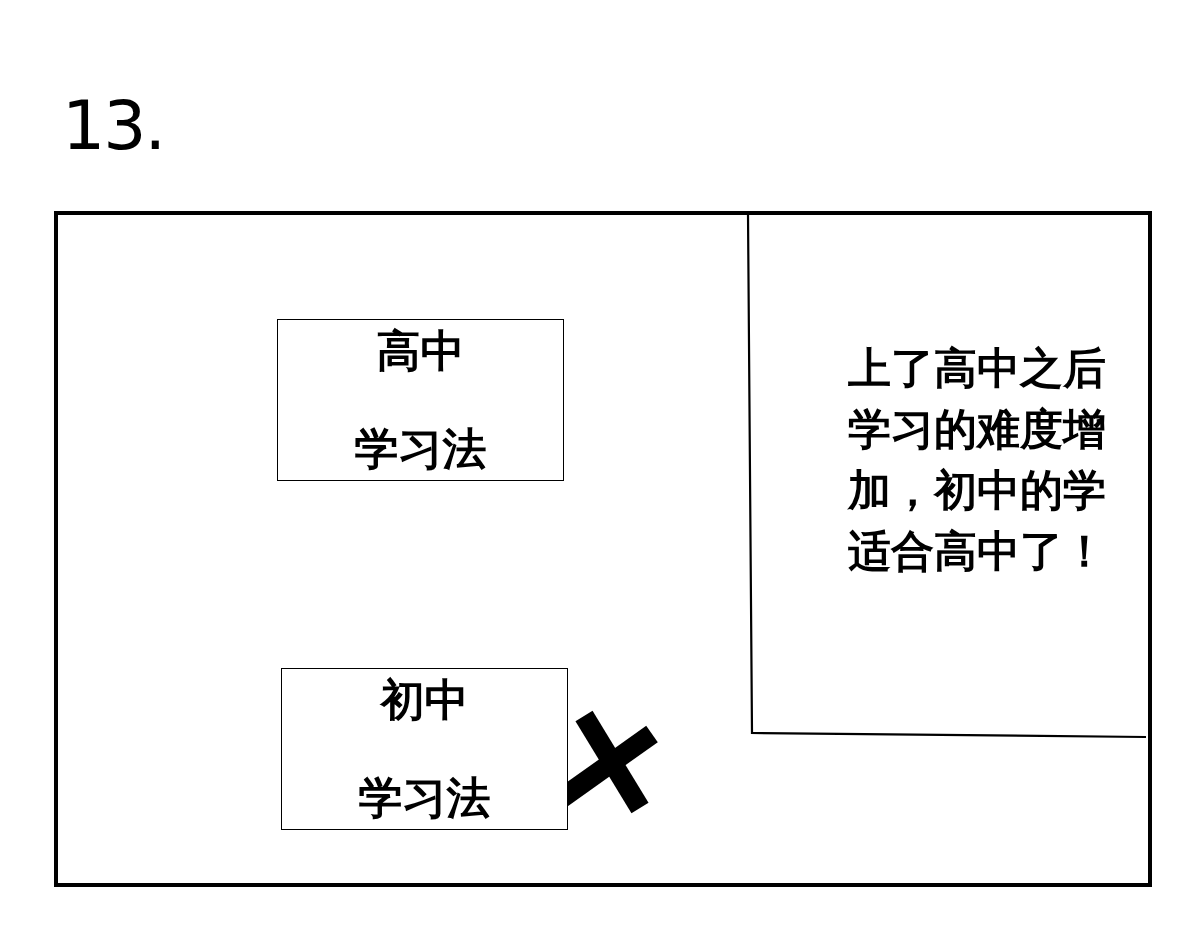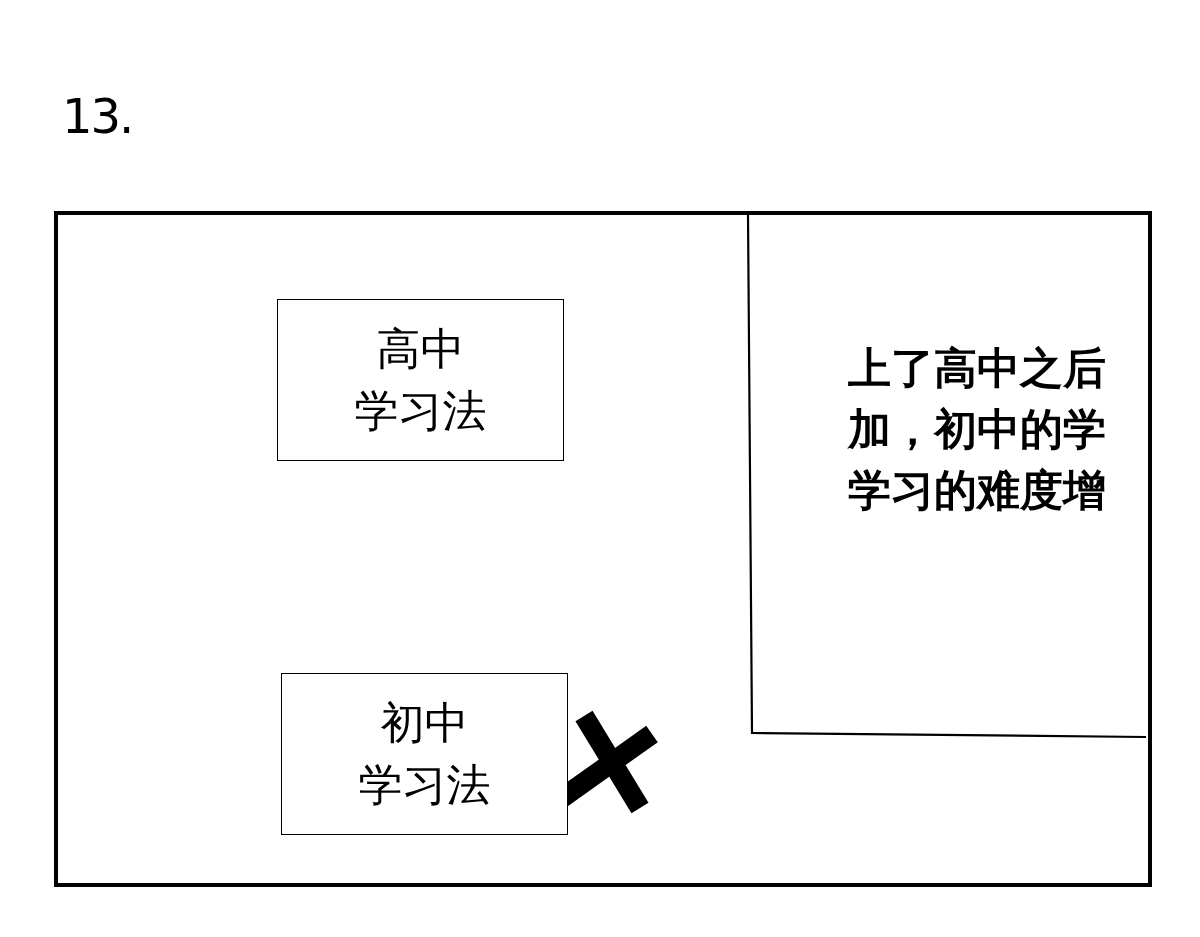--- a/index.html
+++ b/index.html
@@ -1,24 +1,24 @@
 <!DOCTYPE html>
 <html><head>
 <meta charset="utf-8">
 <style>
   html, body { margin: 0; padding: 0; background: #ffffff; }
   body { width: 1200px; height: 937px; position: relative; overflow: hidden;
          font-family: "DejaVu Sans", "Liberation Sans", sans-serif; color: #000; }
-  .page-number { position: absolute; left: 62px; top: 92px; font-size: 48px;
+  .page-number { position: absolute; left: 62px; top: 92px; font-size: 68px;
                  line-height: 1; letter-spacing: -2px; font-family: "DejaVu Sans", sans-serif; }
   .frame { position: absolute; left: 54px; top: 211px; width: 1090px; height: 668px;
            border: 4px solid #000; box-sizing: content-box; }
   .label-box { position: absolute; border: 1.5px solid #000; background: #fff;
-               display: flex; flex-direction: column; align-items: center; justify-content: center;
-               font-size: 44px; line-height: 62px; font-weight: normal; }
+               display: flex; flex-direction: column; align-items: center; justify-content: space-between;
+               font-size: 44px; line-height: 62px; font-weight: bold; margin-top: 20px; }
   .label-box span { display: block; white-space: nowrap; }
   .caption-text { position: absolute; left: 848px; top: 338px; width: 300px;
                   font-size: 43px; line-height: 61px; font-weight: bold; }
   .caption-text span { display: block; white-space: nowrap; }
   svg { position: absolute; left: 0; top: 0; }
 </style>
 </head>
 <body>
 
 <div class="page-number">13.</div>
@@ -33,22 +33,23 @@
     <line x1="584" y1="716" x2="640" y2="808" stroke="#000" stroke-width="20" stroke-linecap="butt"></line>
     <line x1="652" y1="734" x2="562" y2="798" stroke="#000" stroke-width="20" stroke-linecap="butt"></line>
   </g>
 </svg>
 
 <div class="label-box" style="left:277px; top:299px; width:285px; height:160px;">
   <span>高中</span>
   <span>学习法</span>
 </div>
 
-<div class="label-box" style="left:281px; top:673px; width:285px; height:160px;">
+<div class="label-box" style="left:281px; top:648px; width:285px; height:160px;">
   <span>初中</span>
   <span>学习法</span>
 </div>
 
 <div class="caption-text">
   <span>上了高中之后</span>
+  <span>学习的难度增</span>
   <span>加，初中的学</span>
-  <span>学习的难度增</span>
+  <span>适合高中了！</span>
 </div>
 
 </body></html>

